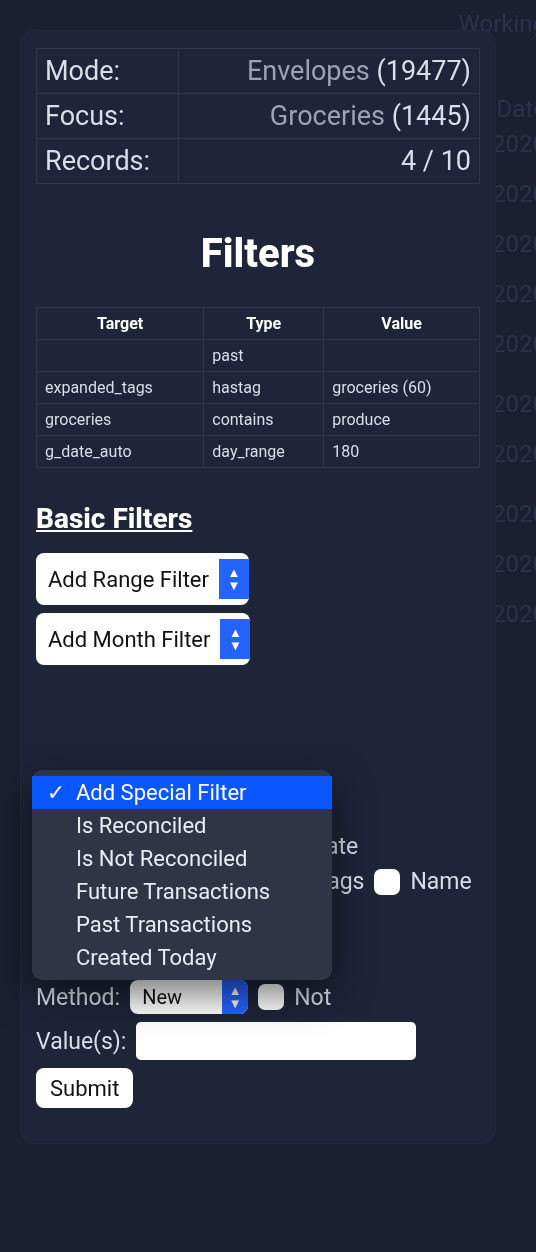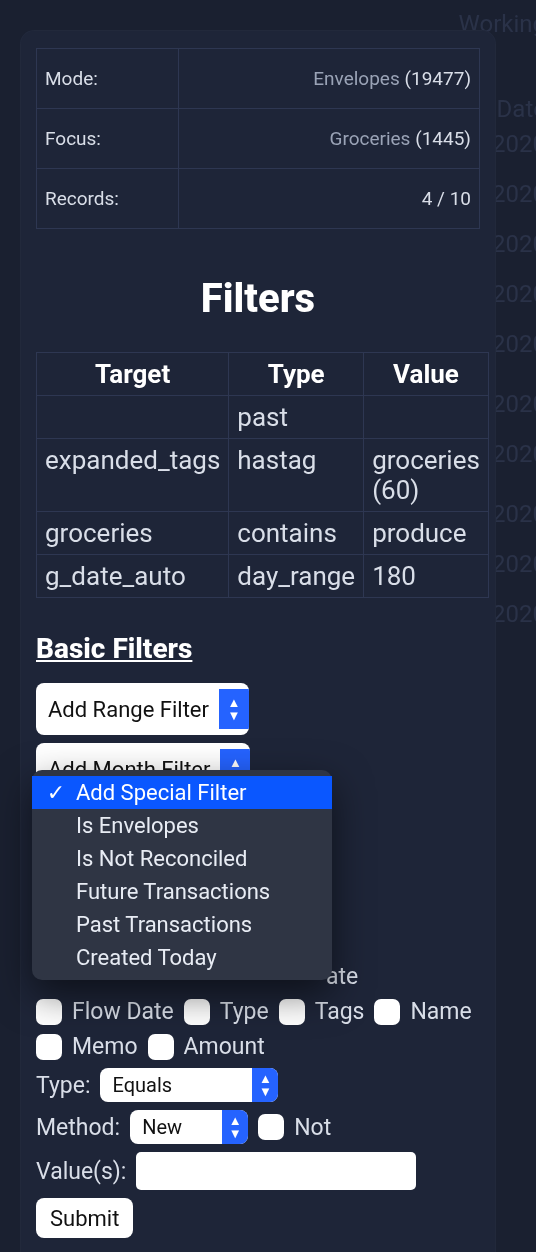--- a/index.html
+++ b/index.html
@@ -13,26 +13,26 @@
     --white:#ffffff;
     --drop:#2f3544;
   }
   *{box-sizing:border-box;font-family:-apple-system,BlinkMacSystemFont,"Segoe UI",Roboto,Helvetica,Arial,sans-serif;}
   html,body{margin:0;padding:0;background:var(--bg);color:var(--text);}
   .stage{position:relative;width:536px;height:1252px;overflow:hidden;background:var(--bg);}
   .bg-noise{position:absolute;inset:0;color:#3a4460;font-size:24px;pointer-events:none;opacity:.5;}
   .bg-item{position:absolute;right:-10px;}
   .panel{position:absolute;left:20px;top:30px;width:476px;background:var(--panel);border-radius:14px;padding:18px 16px 28px 16px;box-shadow:0 0 0 1px rgba(255,255,255,0.02) inset;}
   .kv-table{width:100%;border-collapse:collapse;}
-  .kv-table td{padding:18px 8px;border:1px solid var(--border);font-size:19px;}
+  .kv-table td{padding:6px 8px;border:1px solid var(--border);font-size:27px;}
   .kv-table td:first-child{width:32%;color:var(--text);}
   .kv-table .val{text-align:right;color:var(--muted);}
   .kv-table .val b{color:var(--text);font-weight:400;}
   h1.filters{font-size:40px;font-weight:800;text-align:center;margin:46px 0 30px;color:var(--white);}
-  .flt-table{width:100%;border-collapse:collapse;font-size:26px;}
+  .flt-table{width:100%;border-collapse:collapse;font-size:16px;}
   .flt-table th,.flt-table td{border:1px solid var(--border);padding:6px 8px;text-align:left;vertical-align:top;}
   .flt-table th{color:var(--white);font-weight:700;text-align:center;}
   h2.section{font-size:28px;font-weight:800;color:var(--white);margin:34px 0 18px;text-decoration:underline;}
   .sel-row{margin:8px 0;}
   .sel{display:inline-flex;align-items:center;background:var(--white);color:#111;border-radius:8px;height:52px;font-size:22px;padding:0 0 0 12px;overflow:hidden;}
   .sel .cap{display:inline-flex;align-items:center;justify-content:center;width:30px;height:40px;background:var(--blue);color:var(--white);margin-left:10px;}
   .sel.small{height:34px;font-size:20px;}
   .sel.small .cap{height:34px;width:26px;}
   .chev{font-size:13px;line-height:1;display:flex;flex-direction:column;align-items:center;}
   .chev::before{content:"▲";display:block;}
@@ -147,21 +147,21 @@
       </div>
     </div>
 
     <div class="dropdown" style="top:740px;">
       <div class="dd-item sel-item">
         <span class="tick">✓</span>
         <span>Add Special Filter</span>
       </div>
       <div class="dd-item">
         <span class="tick"></span>
-        <span>Is Envelopes</span>
+        <span>Is Reconciled</span>
       </div>
       <div class="dd-item">
         <span class="tick"></span>
         <span>Is Not Reconciled</span>
       </div>
       <div class="dd-item">
         <span class="tick"></span>
         <span>Future Transactions</span>
       </div>
       <div class="dd-item">

